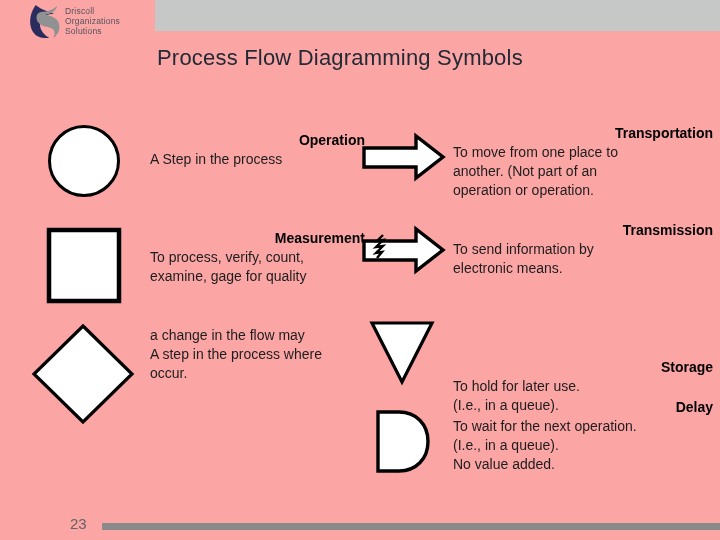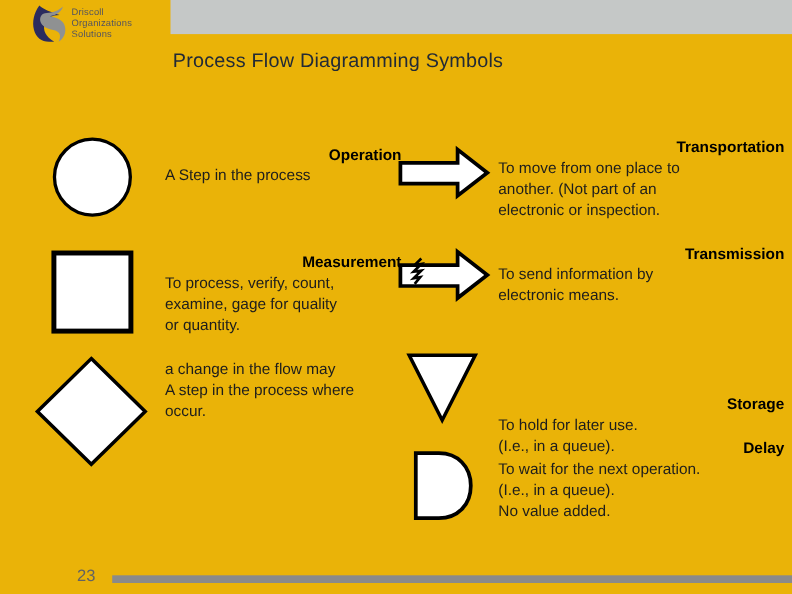--- a/index.html
+++ b/index.html
@@ -1,26 +1,26 @@
 <!DOCTYPE html>
 <html><head>
 <meta charset="utf-8">
 <style>
   html,body{margin:0;padding:0;background:#fff;}
   body{width:720px;height:540px;overflow:hidden;font-family:"Liberation Sans",sans-serif;position:relative;}
-  .slide{position:absolute;inset:0;background:#eab308;}
+  .slide{position:absolute;inset:0;background:#fca5a5;}
 
   .top-bar{position:absolute;left:155px;top:0;width:565px;height:31px;background:#c5c8c7;}
 
   .logo{position:absolute;left:28px;top:4px;display:flex;align-items:flex-start;gap:4px;}
   .logo-mark{width:33px;height:35px;display:block;}
   .logo-text{font-size:8.5px;line-height:10px;color:#54545e;padding-top:2px;letter-spacing:.2px;}
 
   .title{position:absolute;left:157px;top:45px;width:480px;margin:0;
-         font-size:18px;font-weight:400;color:#222a36;letter-spacing:.2px;}
+         font-size:22px;font-weight:400;color:#222a36;letter-spacing:.2px;}
 
   .shape{position:absolute;}
   .shape svg{display:block;width:100%;height:100%;}
 
   .txt{position:absolute;font-size:14px;line-height:19px;color:#1d1d1d;}
   .txt .name{font-weight:bold;color:#000;text-align:right;}
   .txt .line{white-space:pre;}
 
   .page-number{position:absolute;left:70px;top:515px;font-size:15px;color:#636363;}
   .footer-bar{position:absolute;left:102px;top:523px;width:618px;height:7px;background:#8a8a8a;}
@@ -91,34 +91,33 @@
 
   <div class="txt" style="left:150px;top:131px;width:215px;">
     <div class="name">Operation</div>
     <div class="line">A Step in the process</div>
   </div>
 
   <div class="txt" style="left:150px;top:229px;width:215px;">
     <div class="name">Measurement</div>
     <div class="line">To process, verify, count,</div>
     <div class="line">examine, gage for quality</div>
-    <div class="line">or quantity.</div>
   </div>
 
   <div class="txt" style="left:150px;top:326px;width:225px;">
     <div class="line">a change in the flow may</div>
     <div class="line">A step in the process where</div>
     <div class="line">occur.</div>
   </div>
 
   <div class="txt" style="left:453px;top:124px;width:260px;">
     <div class="name">Transportation</div>
     <div class="line">To move from one place to</div>
     <div class="line">another. (Not part of an</div>
-    <div class="line">electronic or inspection.</div>
+    <div class="line">operation or operation.</div>
   </div>
 
   <div class="txt" style="left:453px;top:221px;width:260px;">
     <div class="name">Transmission</div>
     <div class="line">To send information by</div>
     <div class="line">electronic means.</div>
   </div>
 
   <div class="txt" style="left:453px;top:314px;width:260px;margin-top:44px;">
     <div class="name">Storage</div>

